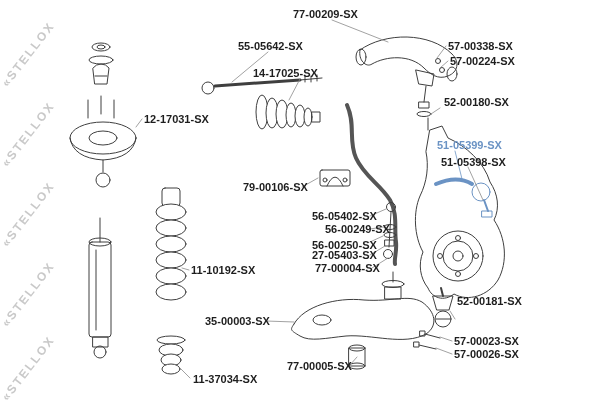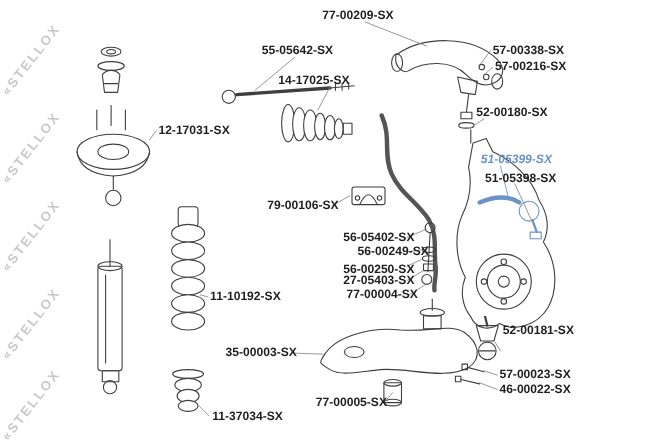--- a/index.html
+++ b/index.html
@@ -18,21 +18,21 @@
   }
   .diagram .fw{fill:#fff;}
   .diagram .leader{stroke:var(--leader,#8a8a8a);stroke-width:0.8;}
   .diagram .hl{stroke:var(--highlight,#6b93c4);}
   .diagram .thick{stroke-width:3;}
   .diagram .bar{stroke-width:4;stroke:#555;}
   .part-label{
     position:absolute;font-size:11px;font-weight:bold;line-height:11px;
     color:var(--label,#1e1e1e);white-space:nowrap;cursor:pointer;
   }
-  .part-label.highlight{color:var(--highlight,#6b93c4);font-style:italic;}
+  .part-label.highlight{color:var(--highlight,#6b93c4);}
 </style>
 </head>
 <body>
 
 <div class="stage">
 
   <div>
     <span class="wm" style="top:78px">«STELLOX</span>
     <span class="wm" style="top:158px">«STELLOX</span>
     <span class="wm" style="top:238px">«STELLOX</span>
@@ -209,33 +209,33 @@
       <line class="leader" x1="350" y1="365" x2="357" y2="357"></line>
       <line class="leader" x1="190" y1="378" x2="181" y2="369"></line>
     </g>
   </svg>
 
   <div>
     <div class="part-label" style="left:293px;top:9px">77-00209-SX</div>
     <div class="part-label" style="left:238px;top:41px">55-05642-SX</div>
     <div class="part-label" style="left:253px;top:68px">14-17025-SX</div>
     <div class="part-label" style="left:448px;top:41px">57-00338-SX</div>
-    <div class="part-label" style="left:450px;top:56px">57-00216-SX</div>
-    <div class="part-label" style="left:433px;top:97px">52-00180-SX</div>
+    <div class="part-label" style="left:450px;top:56px">57-00224-SX</div>
+    <div class="part-label" style="left:444px;top:97px">52-00180-SX</div>
     <div class="part-label" style="left:144px;top:114px">12-17031-SX</div>
     <div class="part-label highlight" style="left:437px;top:140px">51-05399-SX</div>
     <div class="part-label" style="left:441px;top:157px">51-05398-SX</div>
     <div class="part-label" style="left:243px;top:182px">79-00106-SX</div>
     <div class="part-label" style="left:312px;top:211px">56-05402-SX</div>
     <div class="part-label" style="left:325px;top:224px">56-00249-SX</div>
     <div class="part-label" style="left:312px;top:240px">56-00250-SX</div>
     <div class="part-label" style="left:312px;top:250px">27-05403-SX</div>
     <div class="part-label" style="left:315px;top:263px">77-00004-SX</div>
     <div class="part-label" style="left:191px;top:265px">11-10192-SX</div>
     <div class="part-label" style="left:205px;top:316px">35-00003-SX</div>
     <div class="part-label" style="left:457px;top:296px">52-00181-SX</div>
     <div class="part-label" style="left:454px;top:336px">57-00023-SX</div>
-    <div class="part-label" style="left:454px;top:349px">46-00022-SX</div>
+    <div class="part-label" style="left:454px;top:349px">57-00026-SX</div>
     <div class="part-label" style="left:287px;top:361px">77-00005-SX</div>
     <div class="part-label" style="left:193px;top:374px">11-37034-SX</div>
   </div>
 
 </div>
 
 </body></html>

